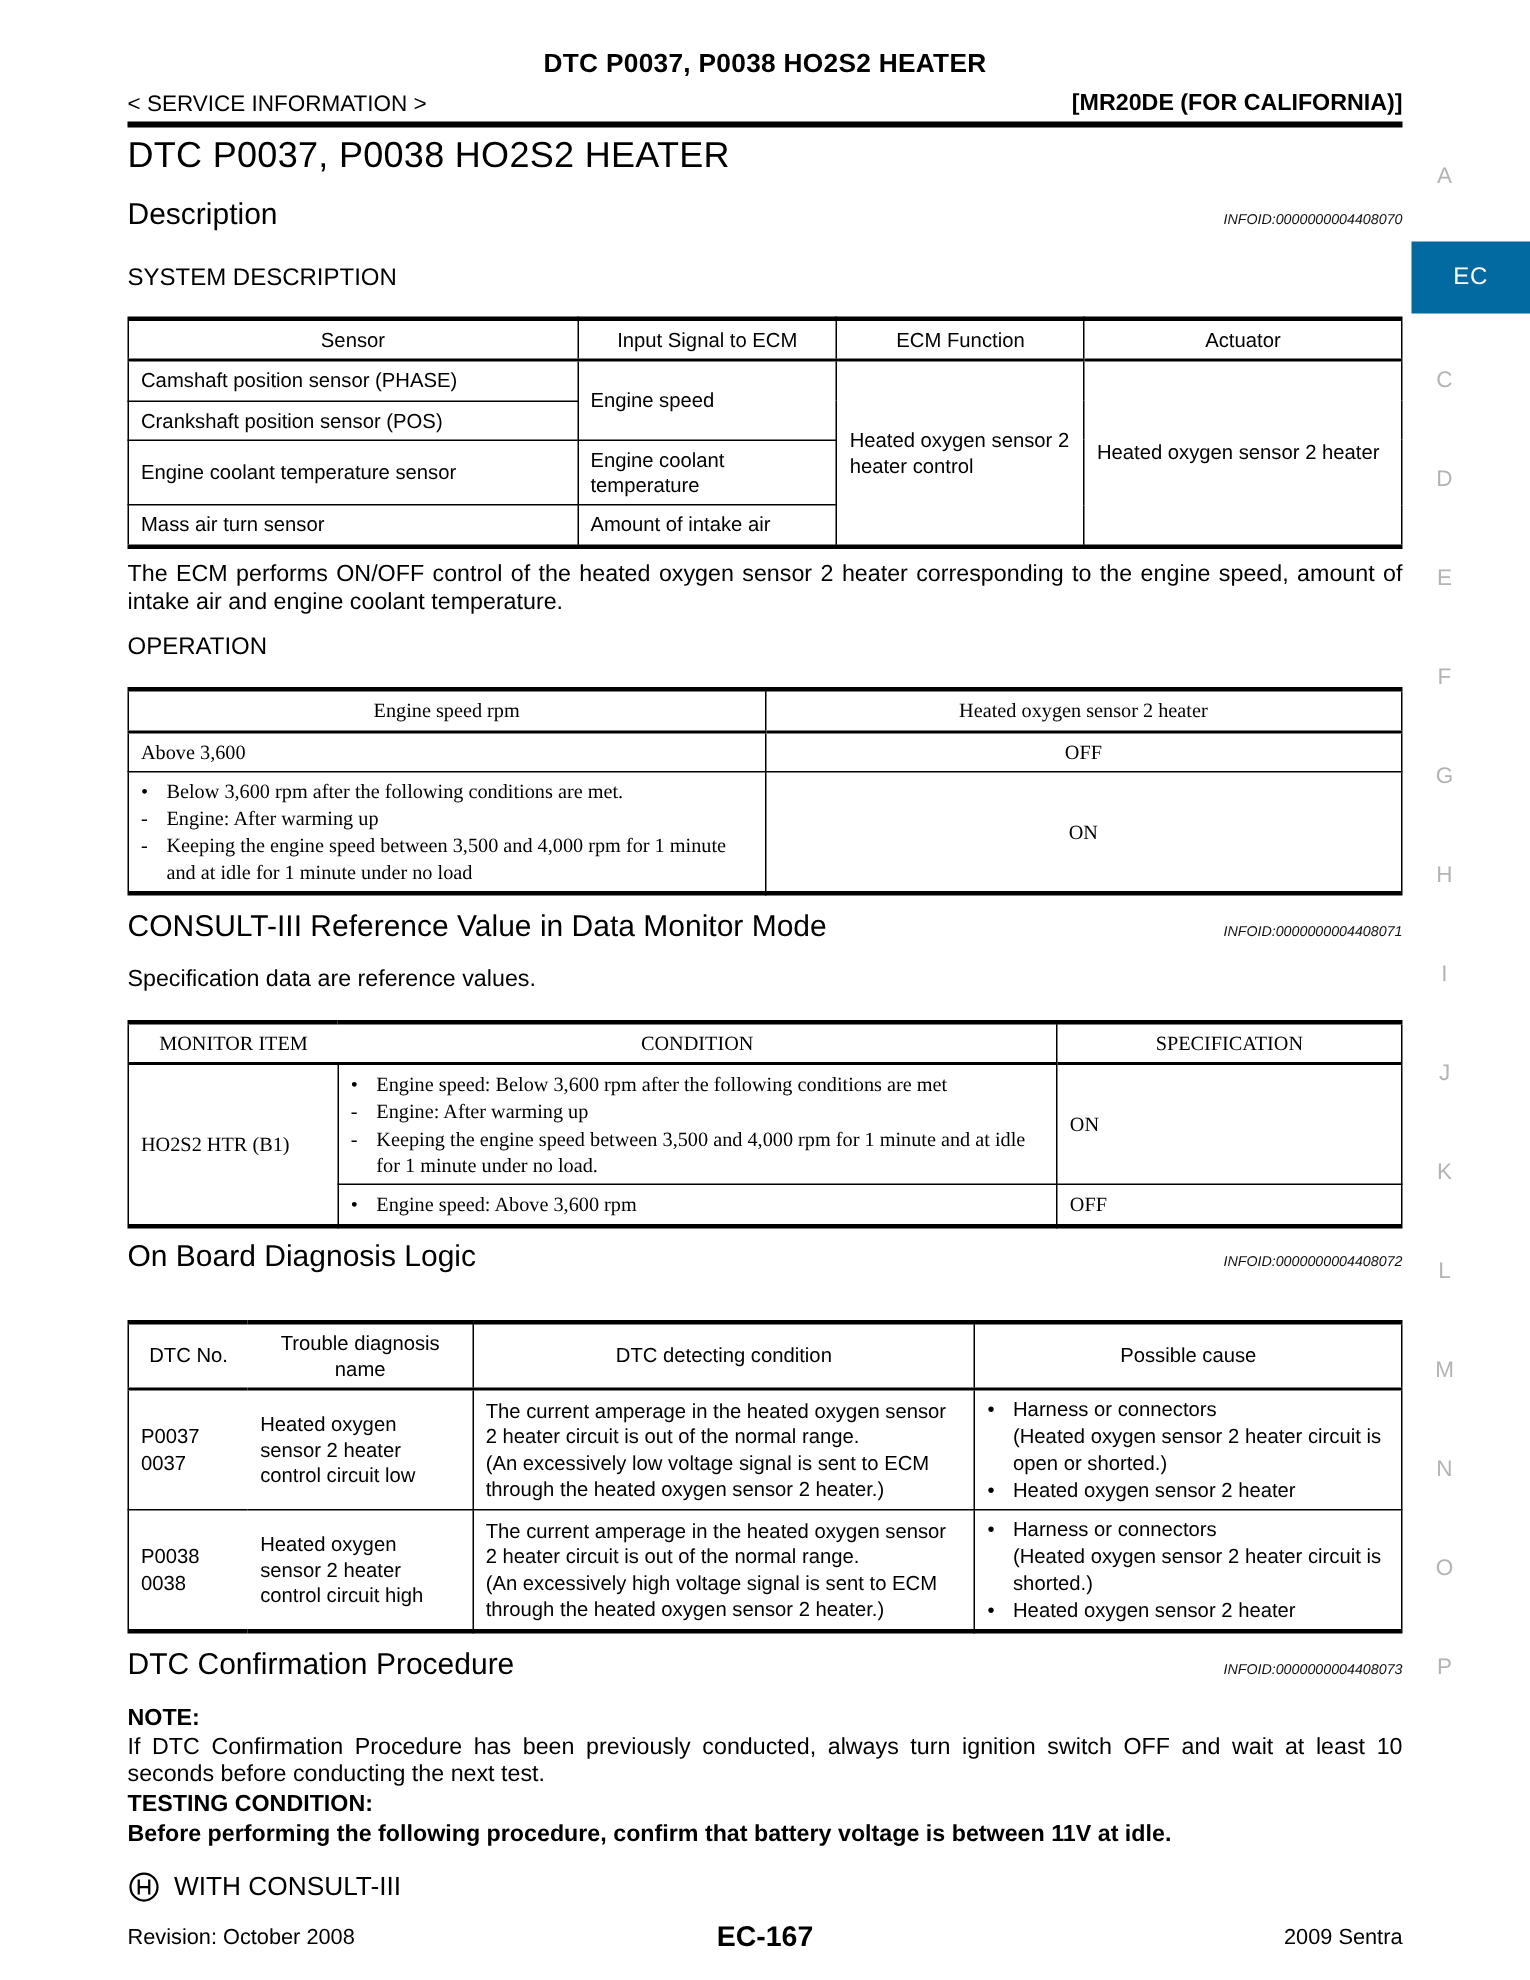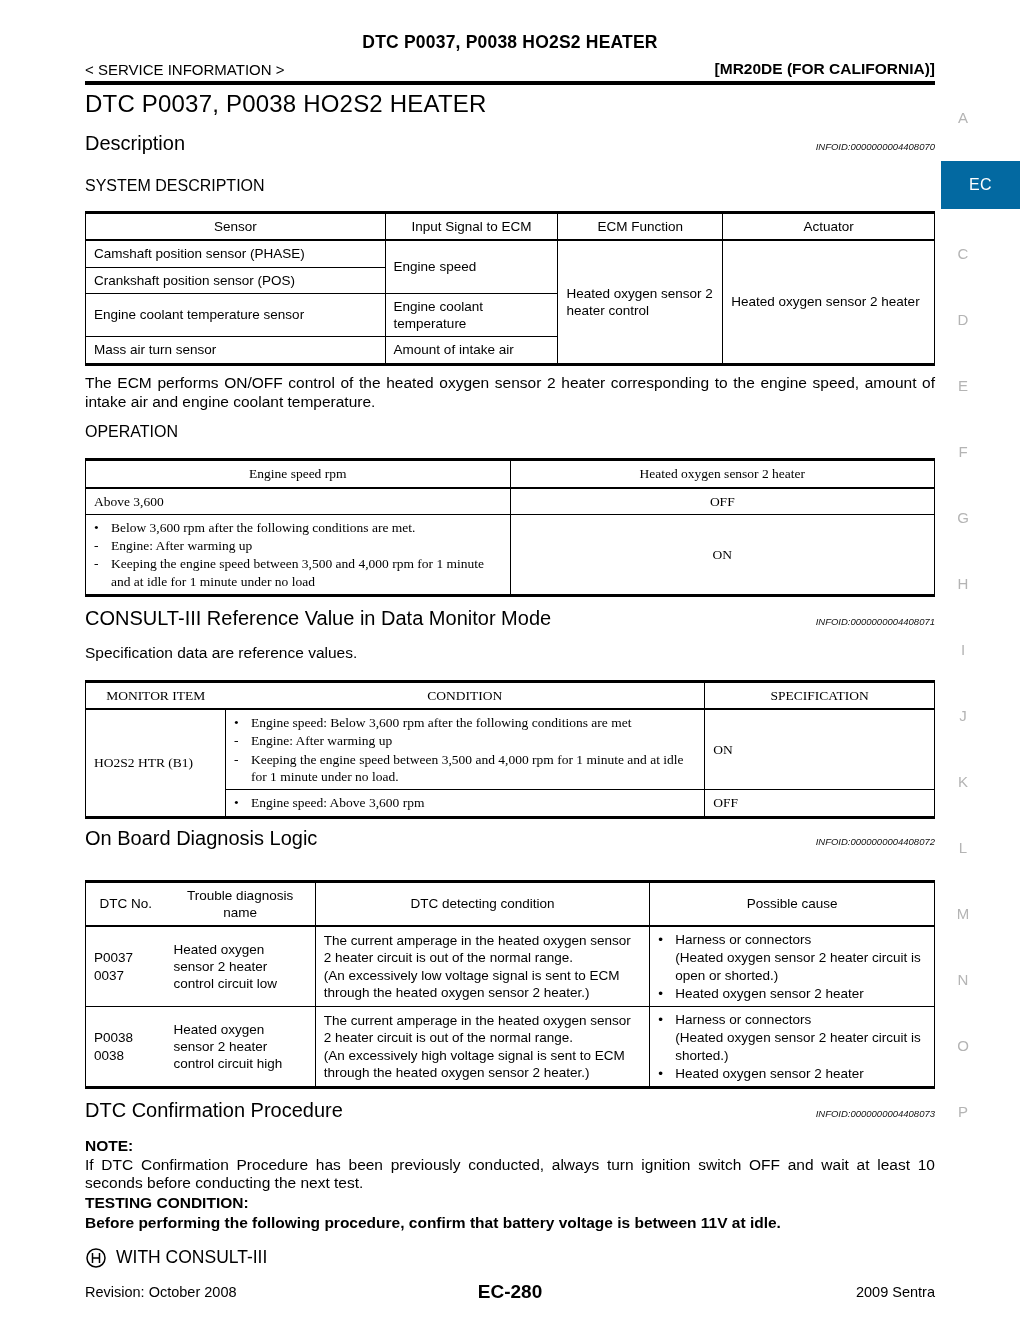--- a/index.html
+++ b/index.html
@@ -319,21 +319,21 @@
           <path d="M7.5 6 V16 M14.5 6 V16 M7.5 11 H14.5" fill="none" stroke="#000" stroke-width="1.5"></path>
         </svg>
       </span>
       <span>WITH CONSULT-III</span>
     </div>
 
   </div>
 
   <div class="footer">
     <span class="rev">Revision: October 2008</span>
-    <span class="page-num">EC-280</span>
+    <span class="page-num">EC-167</span>
     <span class="model">2009 Sentra</span>
   </div>
 
   <div class="margin-letter" style="top:109px">A</div>
   <div class="ec-tab">EC</div>
   <div class="margin-letter" style="top:245px">C</div>
   <div class="margin-letter" style="top:311px">D</div>
   <div class="margin-letter" style="top:377px">E</div>
   <div class="margin-letter" style="top:443px">F</div>
   <div class="margin-letter" style="top:509px">G</div>

